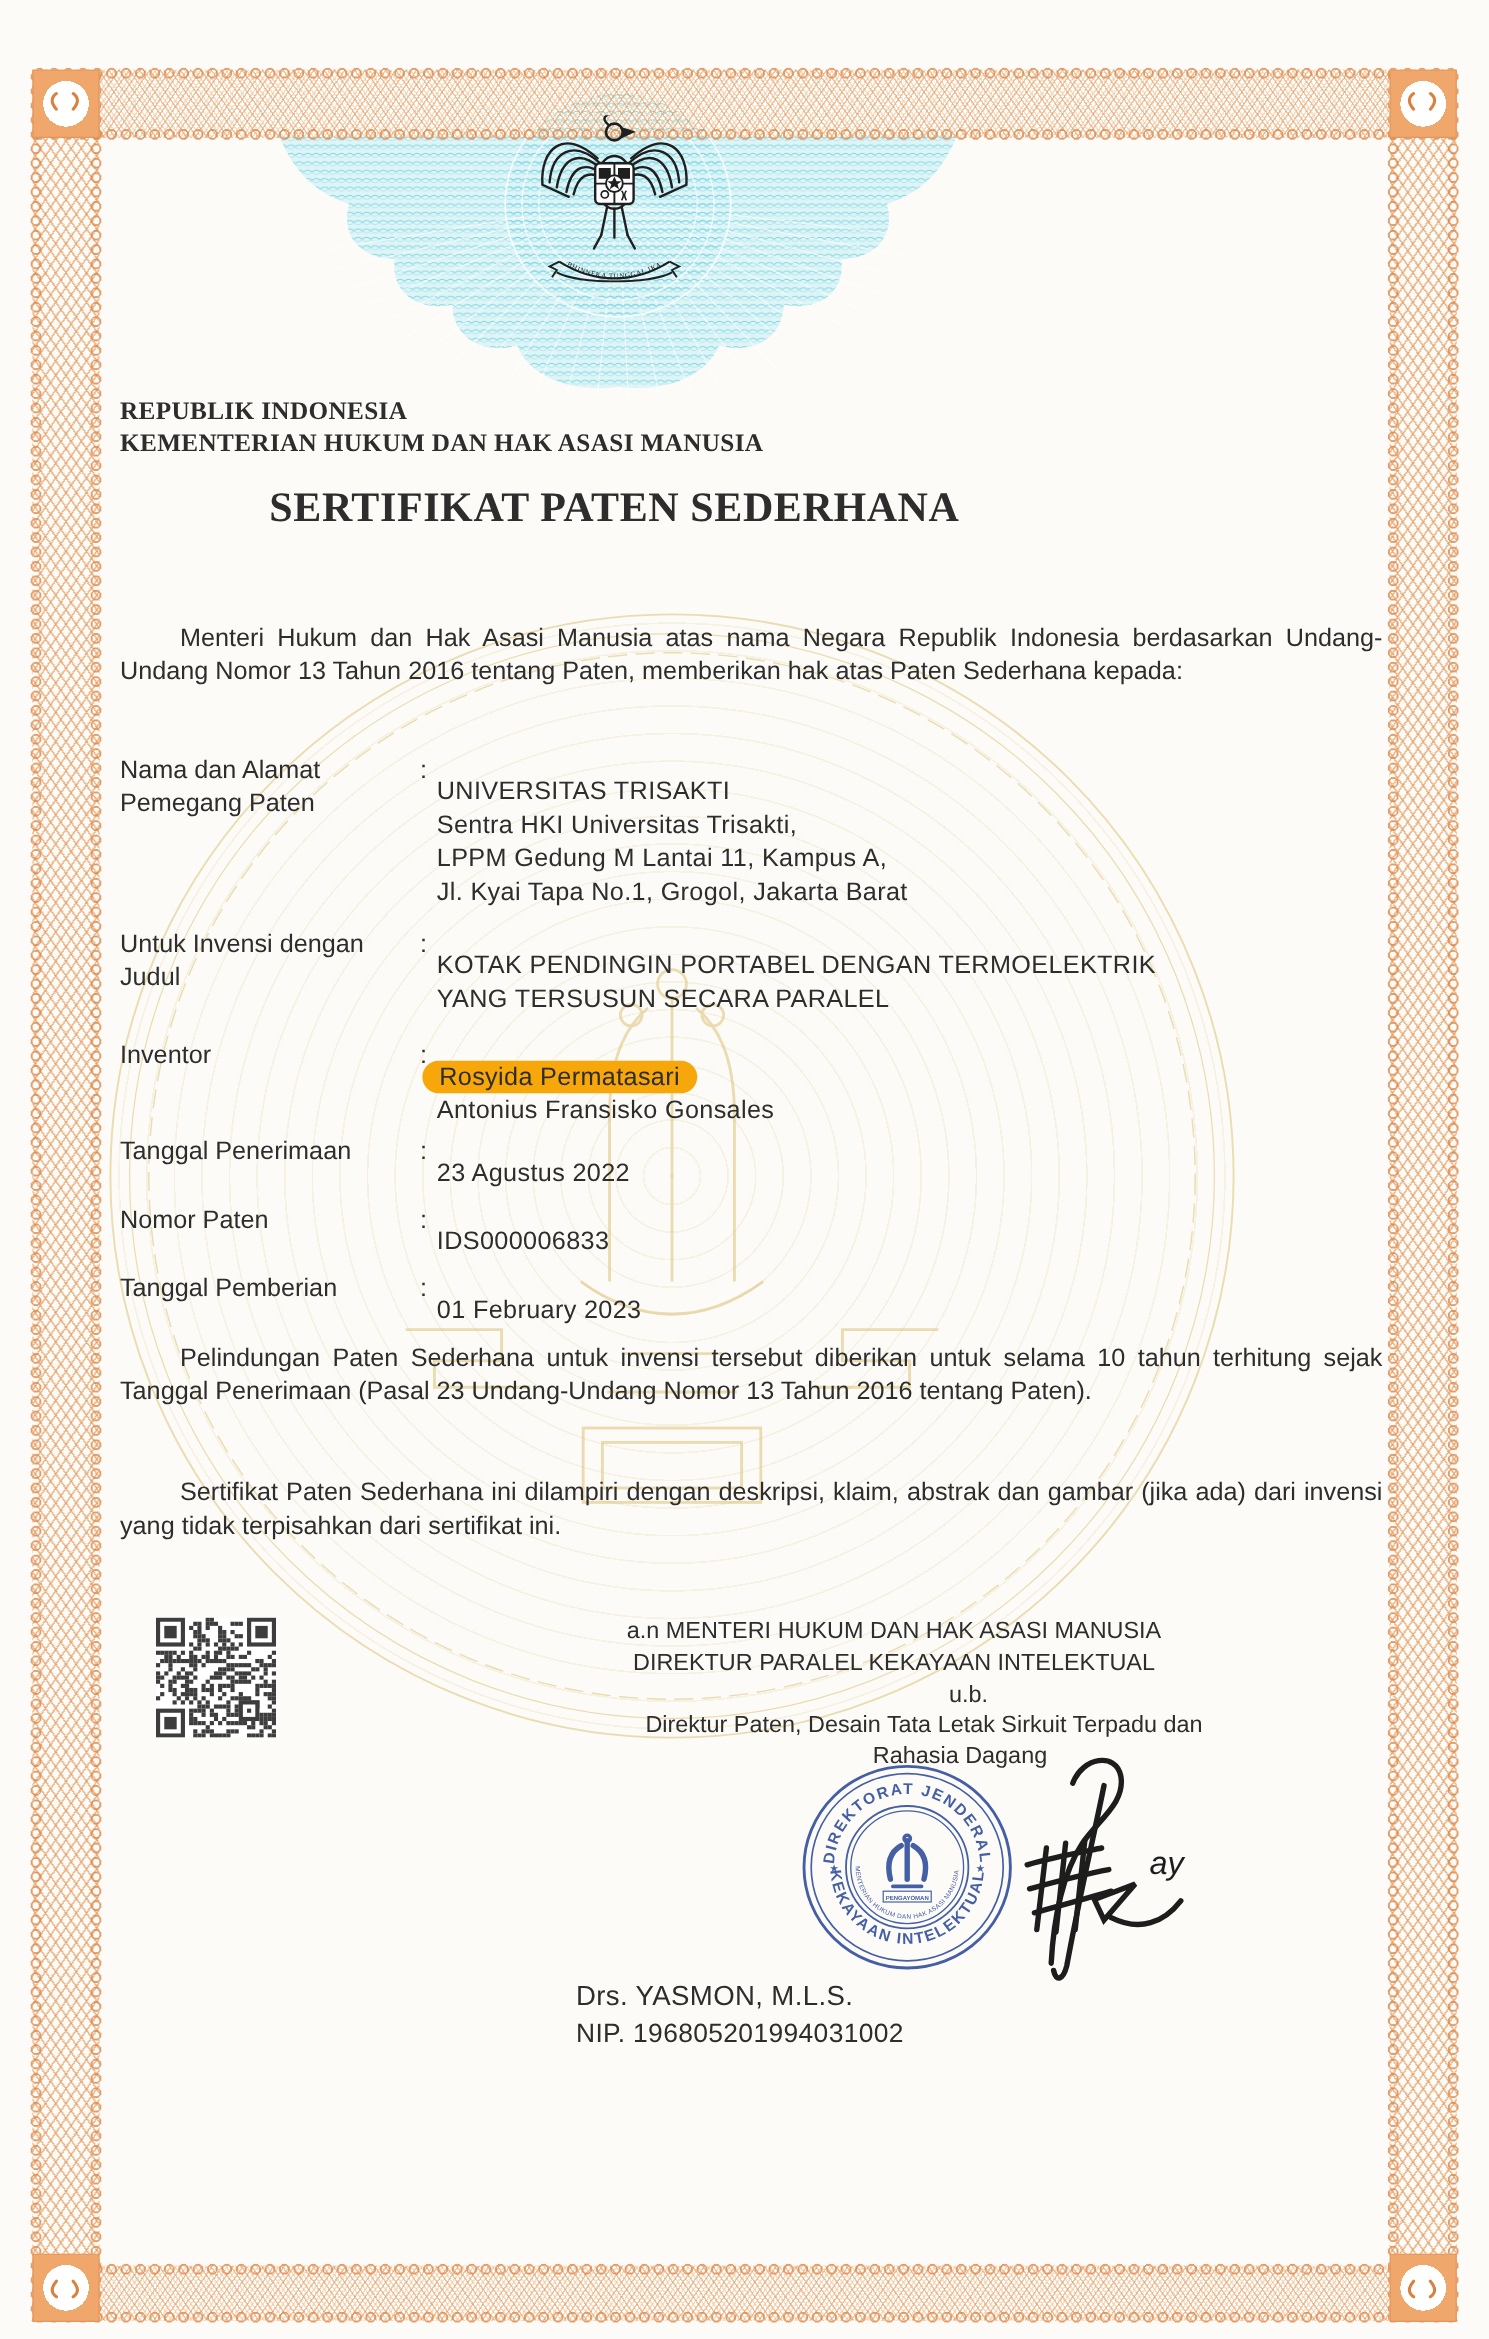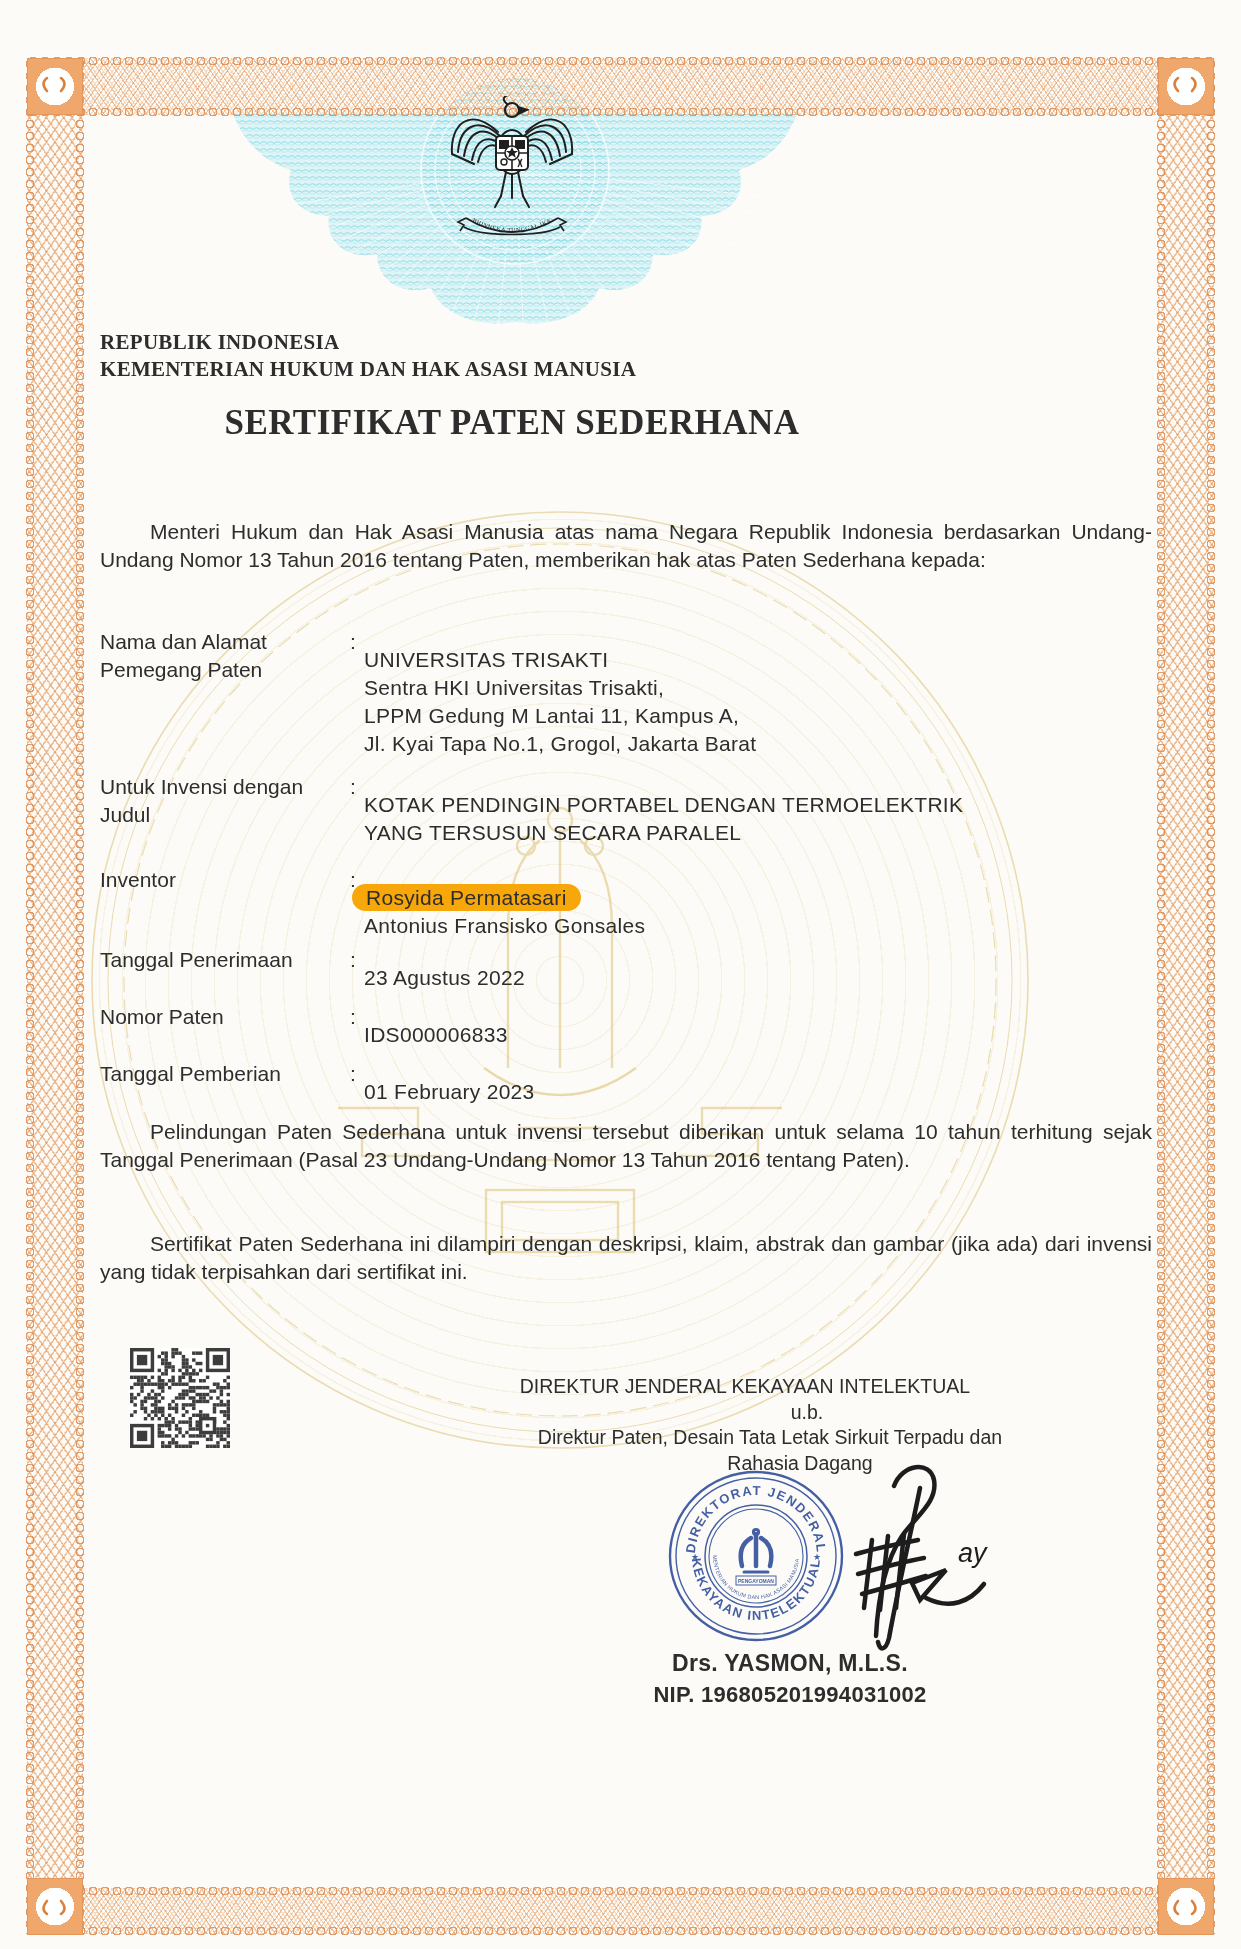--- a/index.html
+++ b/index.html
@@ -58,21 +58,21 @@
   .cert-title{left:100px;top:403px;width:824px;text-align:center;font-family:"Liberation Serif",serif;
               font-weight:bold;font-size:35px;letter-spacing:.5px;}
   .para{left:100px;width:1052px;font-size:21px;line-height:28px;text-align:justify;text-indent:50px;}
   .field{left:100px;width:1052px;font-size:21px;line-height:28px;}
   .f-label{position:absolute;left:0;top:0;width:250px;}
   .f-colon{position:absolute;left:250px;top:0;}
   .f-value{position:absolute;left:264px;top:0;width:788px;letter-spacing:.3px;margin-top:18px;}
   .hl{background:var(--highlight-orange);border-radius:14px;padding:2px 14px;margin-left:-12px;}
 
   .sb-line{text-align:center;font-size:19.5px;}
-  .signer{font-size:23px;text-align:center;letter-spacing:.3px;font-weight:bold;}
+  .signer{font-size:23px;text-align:left;letter-spacing:.3px;}
 
   #qr{position:absolute;left:130px;top:1348px;z-index:5;}
   #stamp{position:absolute;left:668px;top:1470px;z-index:6;opacity:.95;}
   #signature{position:absolute;left:842px;top:1458px;z-index:7;}
 </style>
 </head>
 <body>
 
 <div class="page">
 
@@ -594,21 +594,22 @@
       <rect x="79.31" y="3.45" width="17.24" height="17.24" fill="#ffffff"></rect>
       <rect x="82.76" y="6.90" width="10.34" height="10.34" fill="#3d3d3d"></rect>
       <rect x="0.00" y="75.86" width="24.14" height="24.14" fill="#3d3d3d"></rect>
       <rect x="3.45" y="79.31" width="17.24" height="17.24" fill="#ffffff"></rect>
       <rect x="6.90" y="82.76" width="10.34" height="10.34" fill="#3d3d3d"></rect>
       <rect x="68.97" y="68.97" width="17.24" height="17.24" fill="#3d3d3d"></rect>
       <rect x="72.41" y="72.41" width="10.34" height="10.34" fill="#ffffff"></rect>
       <rect x="75.86" y="75.86" width="3.45" height="3.45" fill="#3d3d3d"></rect>
     </svg>
 
-  <div class="txt sb-line" style="left:420px;top:1375px;width:650px">DIREKTUR JENDERAL KEKAYAAN INTELEKTUAL</div>
+  <div class="txt sb-line" style="left:420px;top:1348px;width:650px">a.n MENTERI HUKUM DAN HAK ASASI MANUSIA</div>
+  <div class="txt sb-line" style="left:420px;top:1375px;width:650px">DIREKTUR PARALEL KEKAYAAN INTELEKTUAL</div>
   <div class="txt sb-line" style="left:482px;top:1401px;width:650px">u.b.</div>
   <div class="txt sb-line" style="left:445px;top:1426px;width:650px">Direktur Paten, Desain Tata Letak Sirkuit Terpadu dan</div>
   <div class="txt sb-line" style="left:475px;top:1452px;width:650px">Rahasia Dagang</div>
 
   <svg id="stamp" width="176" height="172" viewBox="0 0 176 172">
     <defs>
       <path id="arcTop" d="M 27,86 A 61,61 0 0 1 149,86"></path>
       <path id="arcBottom" d="M 24,86 A 64,64 0 0 0 152,86"></path>
       <path id="arcInner" d="M 45,86 A 43,43 0 0 0 131,86"></path>
     </defs>

